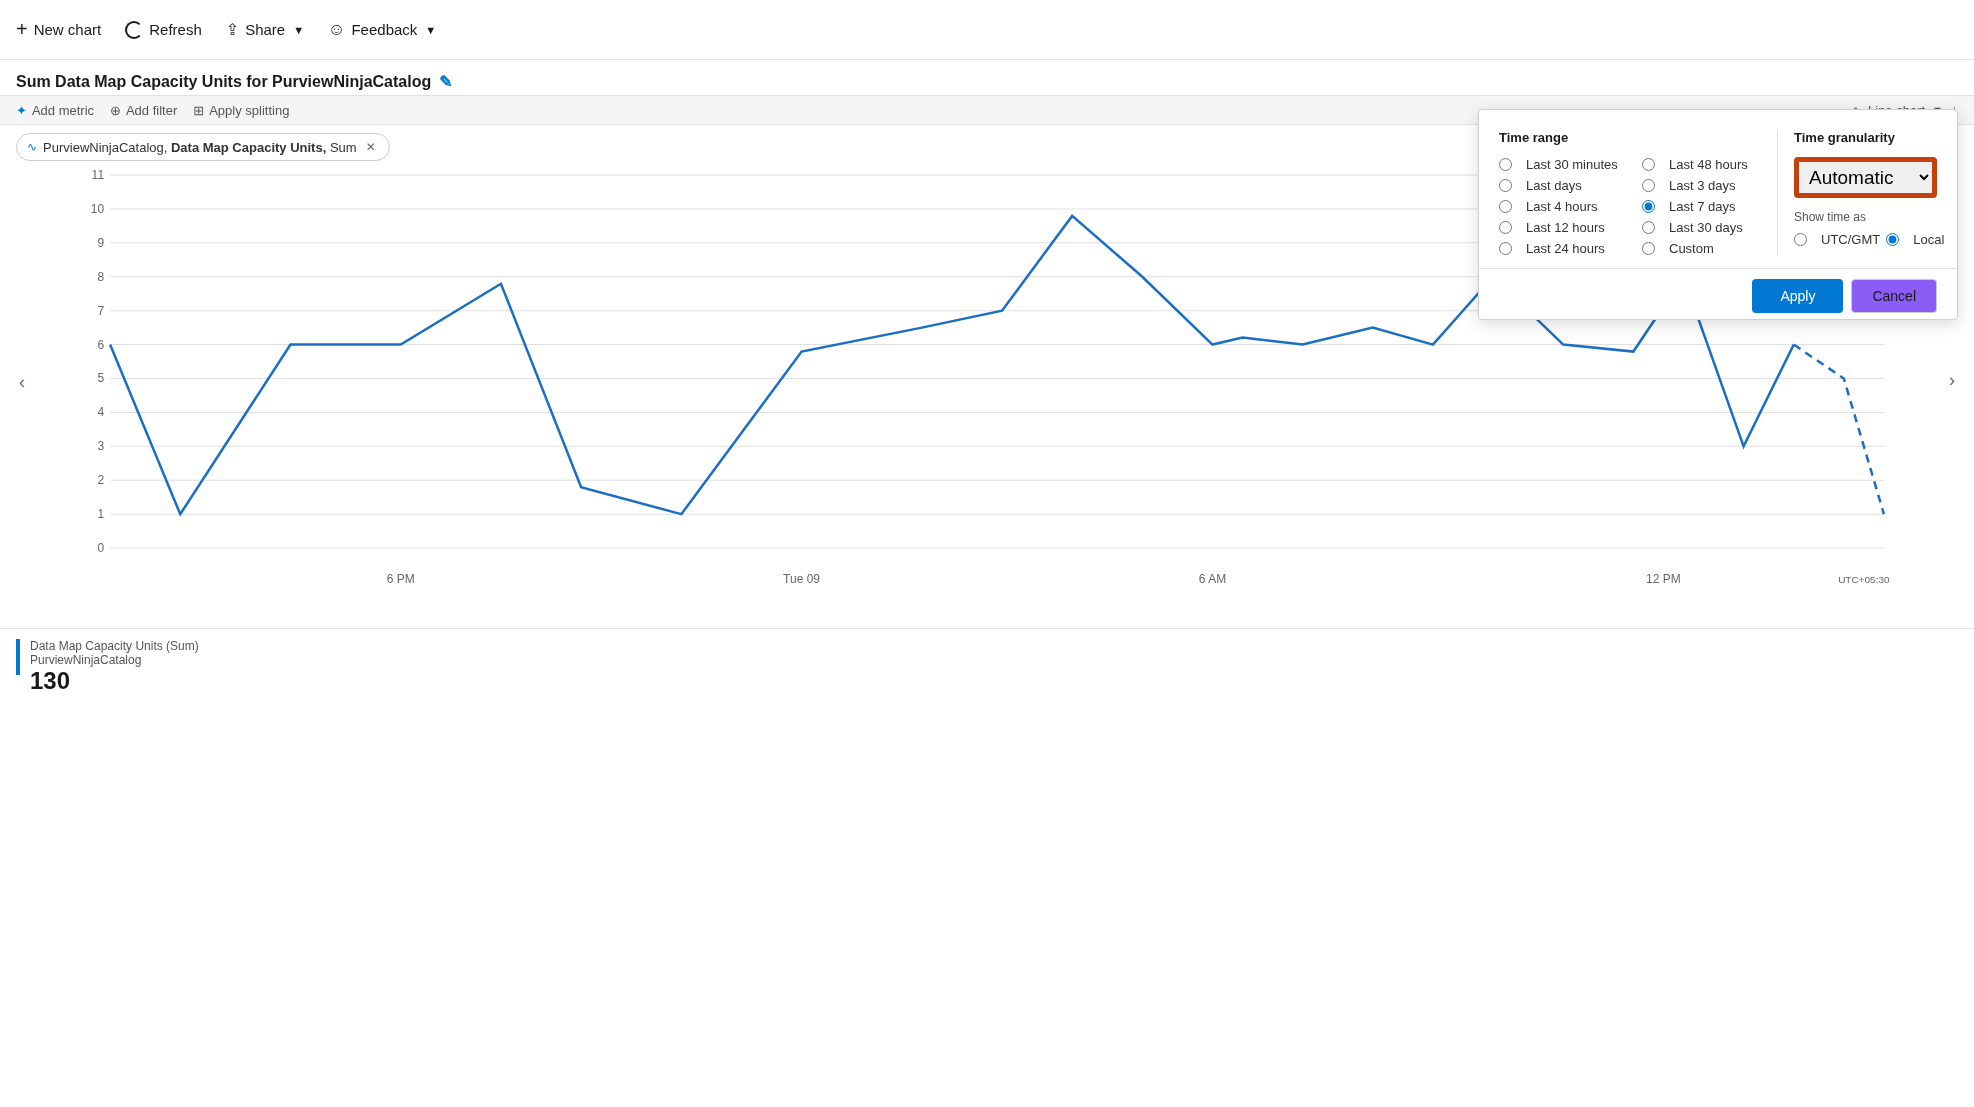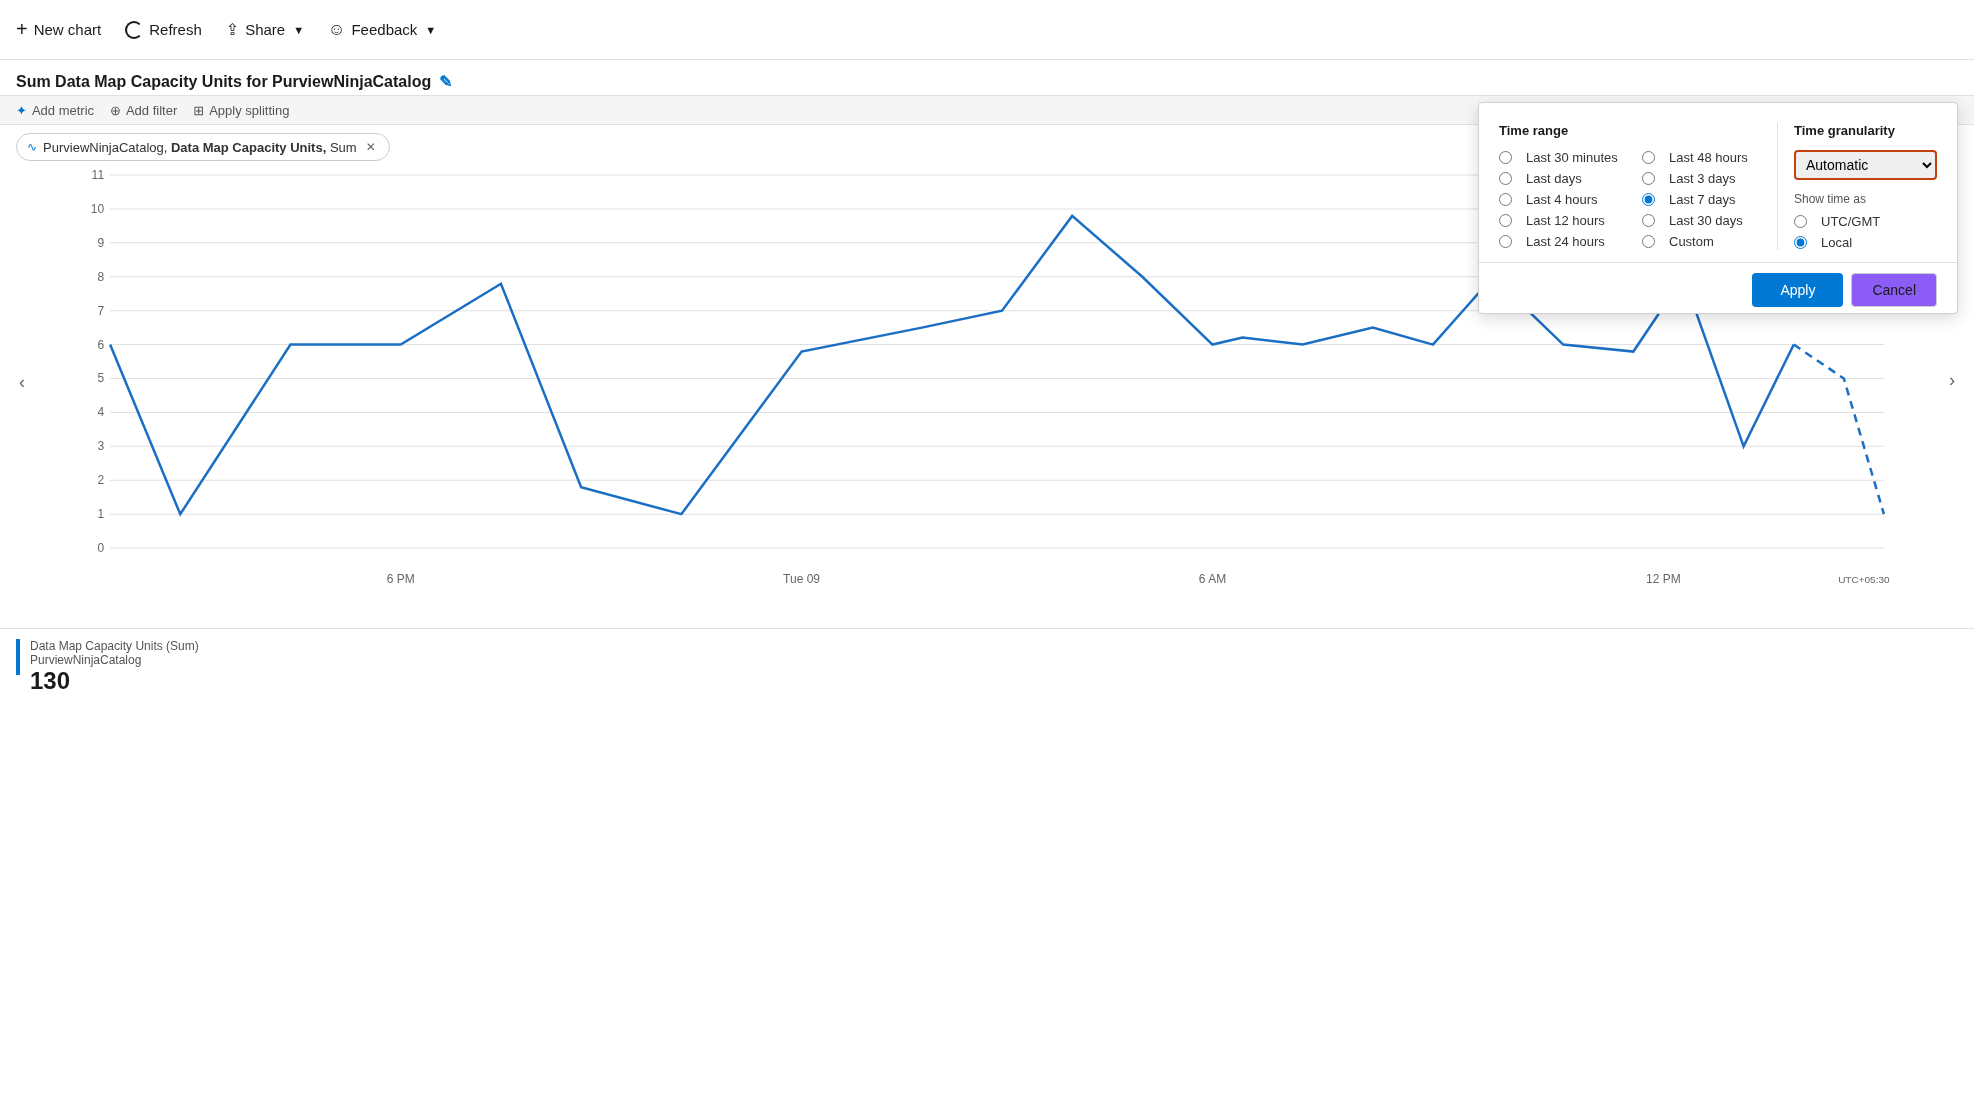--- a/index.html
+++ b/index.html
@@ -69,45 +69,45 @@
     .nav-arrow {
       position: absolute; top: 50%; transform: translateY(-50%);
       width: 28px; height: 28px; display: flex; align-items: center; justify-content: center;
       cursor: pointer; color: #666; font-size: 18px; z-index: 5;
     }
     .nav-arrow-left { left: 8px; }
     .nav-arrow-right { right: 8px; }
 
     
     .dropdown-panel {
-      position: absolute; top: 42px; right: 16px;
+      position: absolute; top: 49px; right: 16px;
       background: #fff; border: 1px solid #d0d0d0; border-radius: 4px;
       box-shadow: 0 4px 16px rgba(0,0,0,0.15);
       width: 480px; z-index: 100;
     }
     .dropdown-panel-inner {
       display: flex; gap: 0; padding: 20px 20px 12px 20px;
     }
     .time-range-section { flex: 1; }
     .time-granularity-section { width: 160px; border-left: 1px solid #e0e0e0; padding-left: 16px; }
     .section-label { font-size: 13px; font-weight: 600; color: #1a1a1a; margin-bottom: 12px; }
     .radio-grid {
       display: grid; grid-template-columns: 1fr 1fr; gap: 6px 8px;
     }
     .radio-item {
       display: flex; align-items: center; gap: 14px; font-size: 13px; cursor: pointer;
     }
     .radio-item input[type=radio] { accent-color: #0078d4; cursor: pointer; }
 
     .granularity-select {
-      width: 100%; border: 2px solid #c2410c; border-radius: 4px;
-      padding: 4px 6px; font-size: 14px; margin-bottom: 12px; font-family: inherit;
+      width: 100%; border: 5px solid #c2410c; border-radius: 4px;
+      padding: 4px 6px; font-size: 19px; margin-bottom: 12px; font-family: inherit;
     }
     .show-time-label { font-size: 12px; color: #555; margin-bottom: 8px; }
-    .radio-stack { display: flex; flex-direction: column; gap: 6px; }
+    .radio-stack { display: flex; flex-direction: row; gap: 6px; }
 
     .panel-actions {
       display: flex; justify-content: flex-end; gap: 8px;
       padding: 10px 20px 6px 20px; border-top: 1px solid #e0e0e0;
     }
     .btn-apply {
       background: #0078d4; color: #fff; border: none; border-radius: 4px;
       padding: 8px 28px; font-size: 14px; cursor: pointer; font-family: inherit;
     }
     .btn-cancel {

